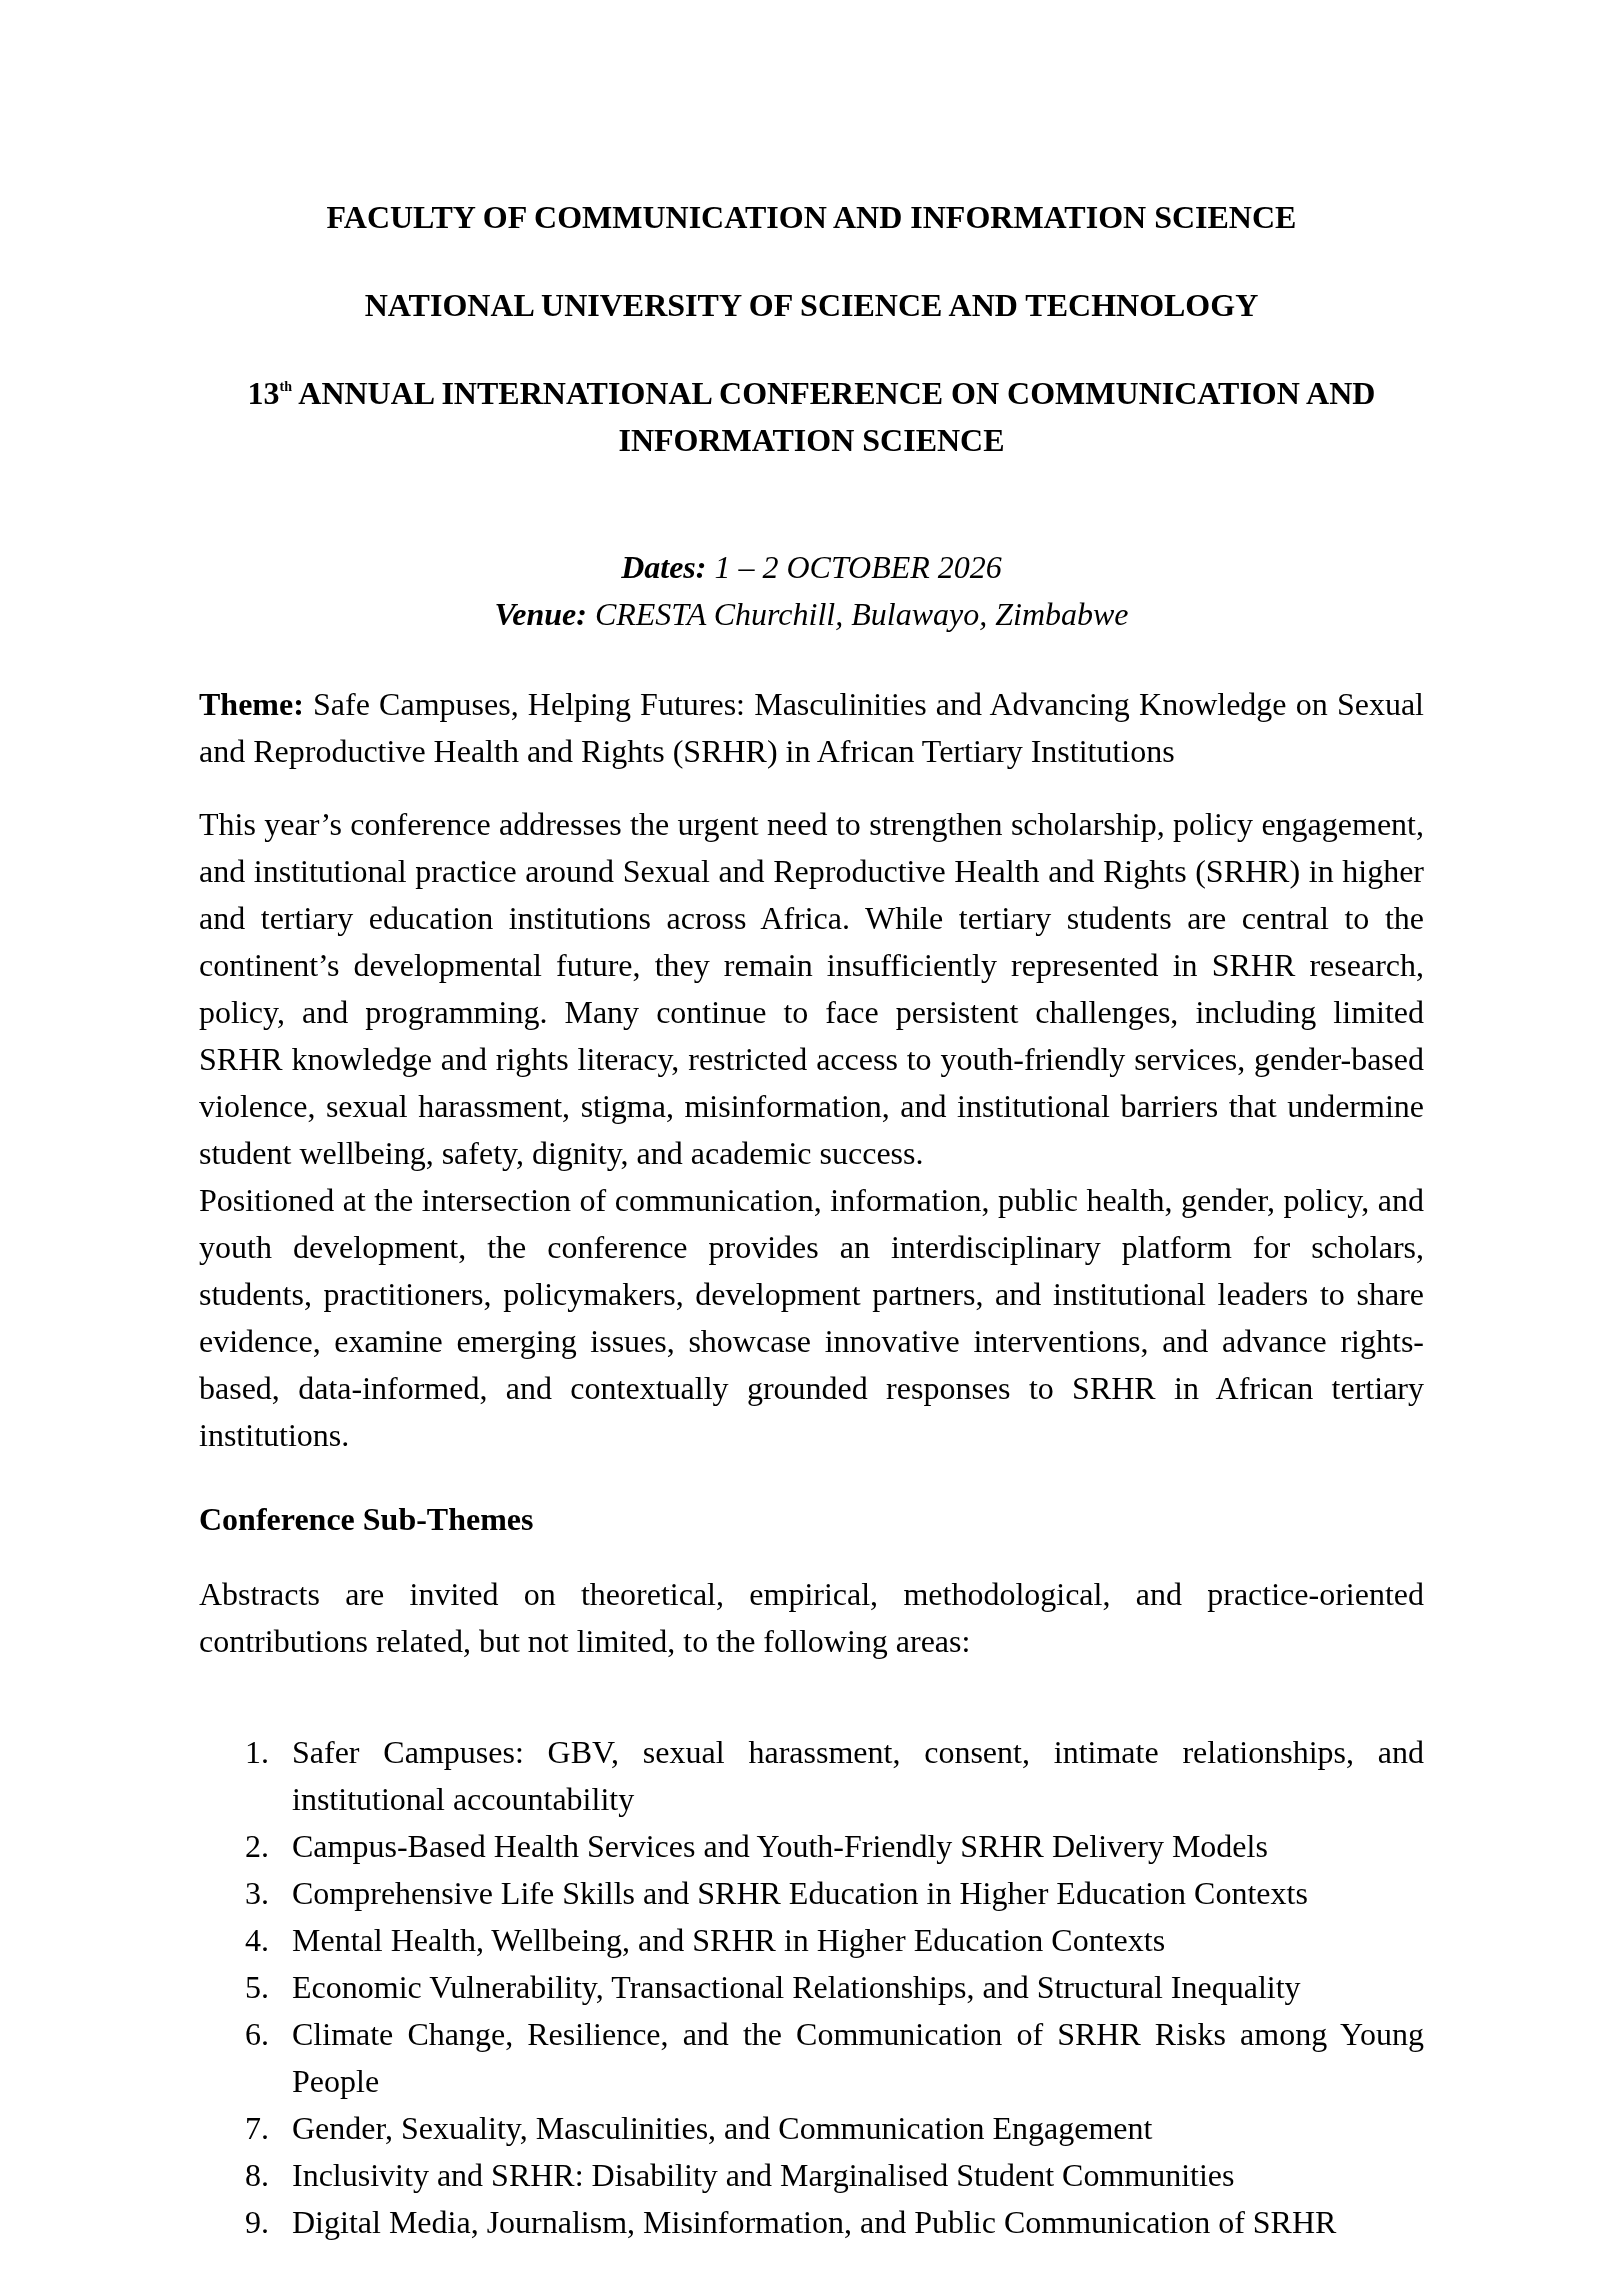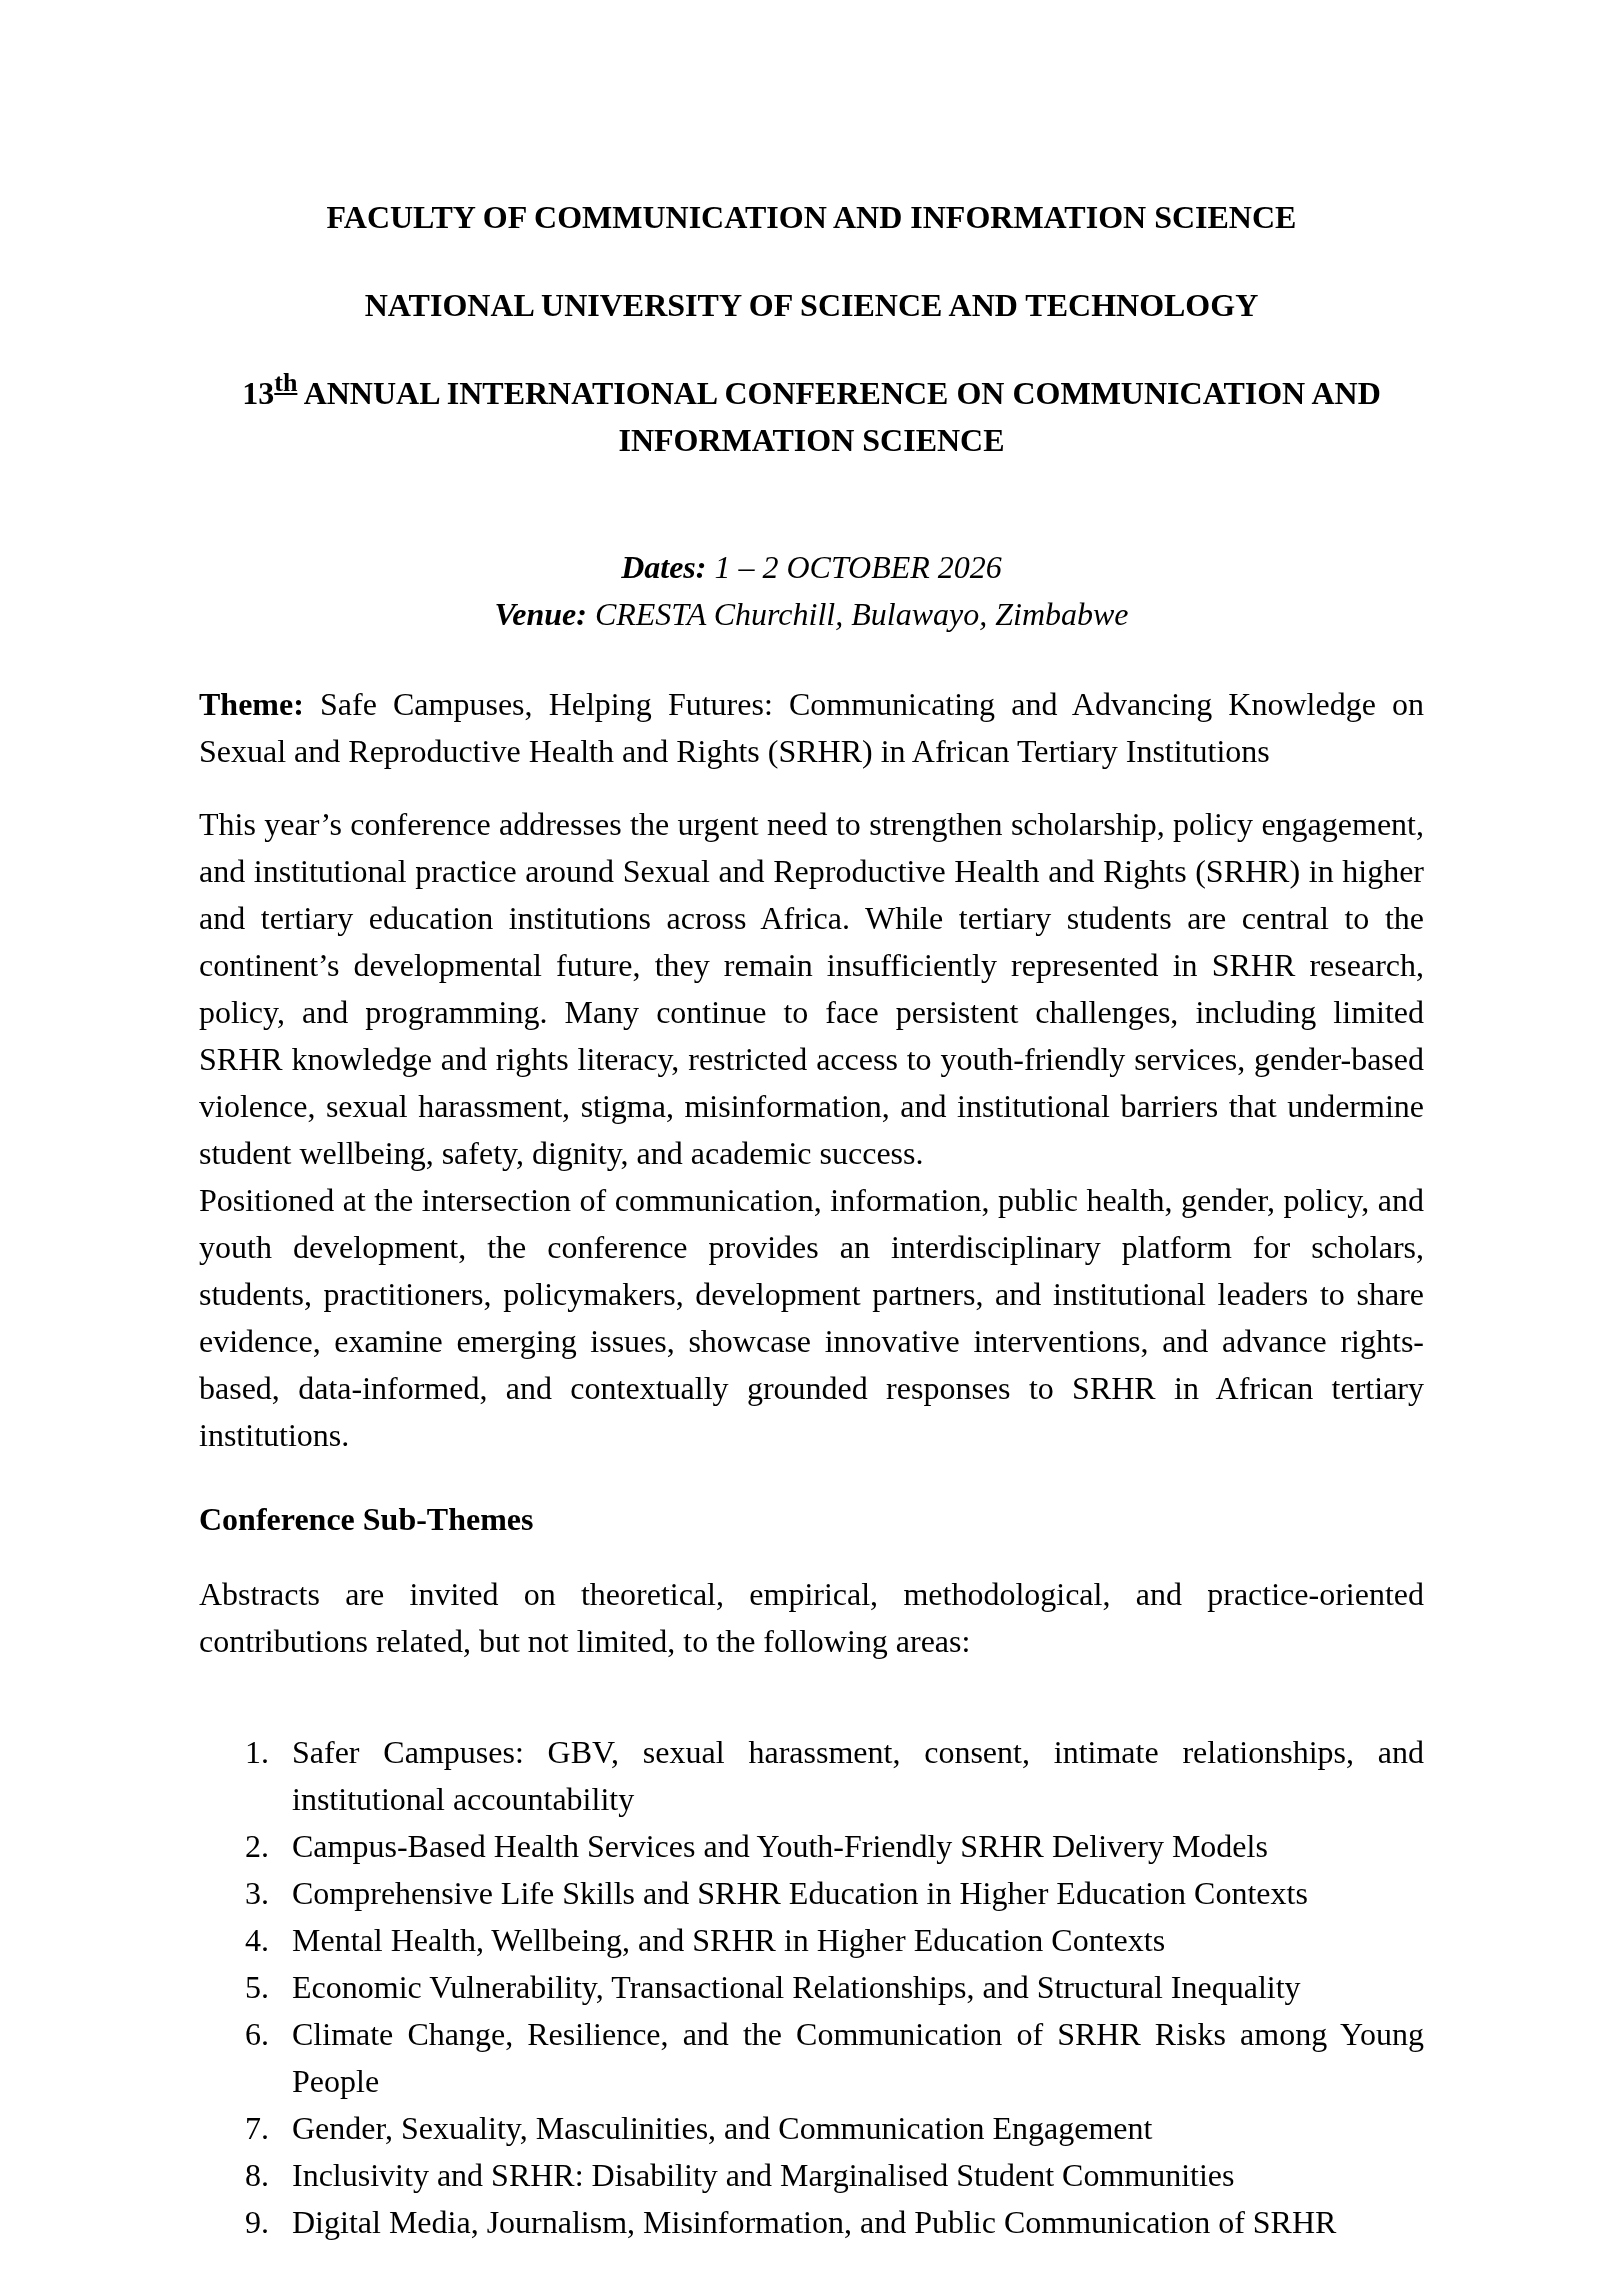--- a/index.html
+++ b/index.html
@@ -18,24 +18,23 @@
     padding: 194px 197px 0 199px;
     font-size: 32px;
     line-height: 47px;
   }
   .doc-title {
     text-align: center;
     font-weight: bold;
     margin-bottom: 41px;
   }
   .doc-title sup {
-    font-size: 26px;
+    font-size: 14px;
     line-height: 0;
     vertical-align: 12.7px;
-    text-decoration: underline;
   }
   .details { margin-top: 80px; }
   .detail-line { text-align: center; font-style: italic; }
   .b { font-weight: bold; }
   .theme-para {
     margin-top: 43px;
     text-align: justify;
   }
   .body-block { margin-top: 25.5px; }
   .para { text-align: justify; }
@@ -81,21 +80,21 @@
     <p class="detail-line">
       <span class="b">Dates:</span>
       <span>1 – 2 OCTOBER 2026</span>
     </p>
     <p class="detail-line">
       <span class="b">Venue:</span>
       <span>CRESTA Churchill, Bulawayo, Zimbabwe</span>
     </p>
     <p class="theme-para">
       <span class="b">Theme:</span>
-      <span>Safe Campuses, Helping Futures: Communicating and Advancing Knowledge on Sexual and Reproductive Health and Rights (SRHR) in African Tertiary Institutions</span>
+      <span>Safe Campuses, Helping Futures: Masculinities and Advancing Knowledge on Sexual and Reproductive Health and Rights (SRHR) in African Tertiary Institutions</span>
     </p>
   </section>
 
   <section class="body-block">
     <p class="para">This year’s conference addresses the urgent need to strengthen scholarship, policy engagement, and institutional practice around Sexual and Reproductive Health and Rights (SRHR) in higher and tertiary education institutions across Africa. While tertiary students are central to the continent’s developmental future, they remain insufficiently represented in SRHR research, policy, and programming. Many continue to face persistent challenges, including limited SRHR knowledge and rights literacy, restricted access to youth-friendly services, gender-based violence, sexual harassment, stigma, misinformation, and institutional barriers that undermine student wellbeing, safety, dignity, and academic success.</p>
     <p class="para">Positioned at the intersection of communication, information, public health, gender, policy, and youth development, the conference provides an interdisciplinary platform for scholars, students, practitioners, policymakers, development partners, and institutional leaders to share evidence, examine emerging issues, showcase innovative interventions, and advance rights-based, data-informed, and contextually grounded responses to SRHR in African tertiary institutions.</p>
   </section>
 
   <section>
     <p class="subthemes-heading">Conference Sub-Themes</p>

